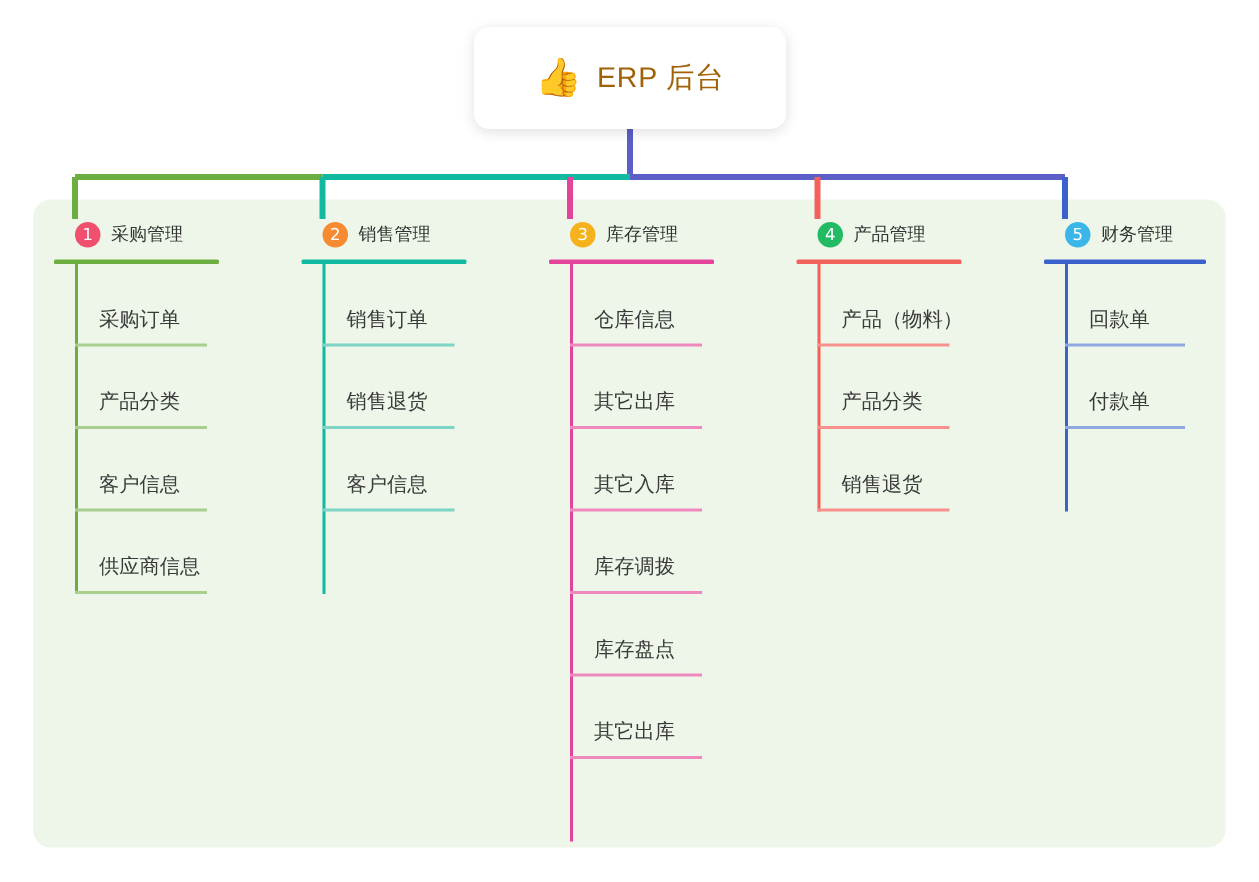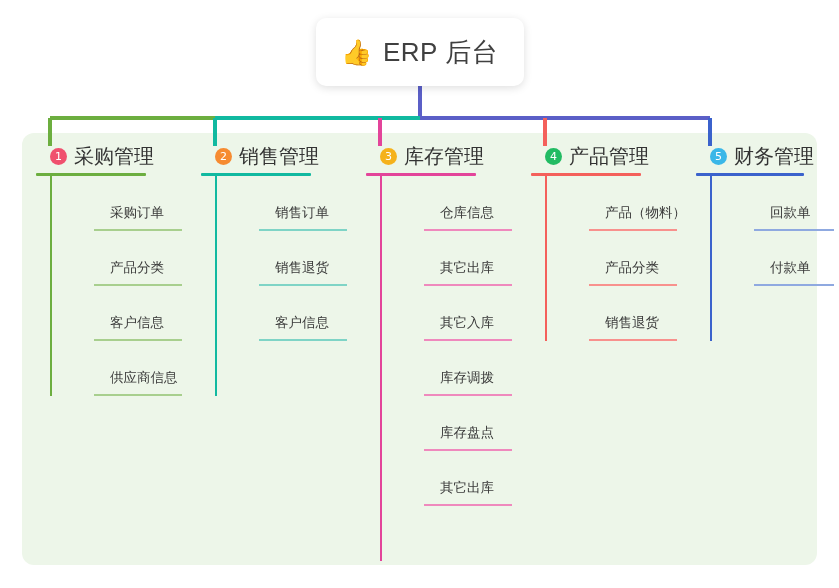--- a/index.html
+++ b/index.html
@@ -32,22 +32,22 @@
     justify-content: center;
     gap: 10px;
     box-sizing: border-box;
   }
   #root-card .thumb {
     font-size: 25px;
     line-height: 1;
     display: inline-block;
   }
   #root-card .root-text {
-    font-size: 26px;
-    color: #404040;
+    font-size: 19px;
+    color: #a16207;
     letter-spacing: 0.5px;
     white-space: nowrap;
   }
 
   
   #connectors {
     position: absolute;
     left: 0;
     top: 0;
     width: 839px;
@@ -84,21 +84,21 @@
     height: 17px;
     border-radius: 50%;
     color: #ffffff;
     font-size: 11px;
     line-height: 17px;
     text-align: center;
     flex: 0 0 auto;
     font-family: "DejaVu Sans", sans-serif;
   }
   .branch-title {
-    font-size: 20px;
+    font-size: 12px;
     color: #333333;
     white-space: nowrap;
   }
   .header-rule {
     height: 3px;
     margin-top: 5px;
     border-radius: 1px;
   }
   .leaves {
     position: relative;
@@ -108,21 +108,20 @@
   .spine {
     position: absolute;
     left: 14px;
     top: 0;
     width: 2px;
   }
   .leaf {
     position: relative;
     height: 55px;
     box-sizing: border-box;
-    margin-left: 44px;
   }
   .leaf-text {
     position: absolute;
     left: 16px;
     bottom: 9px;
     font-size: 13.5px;
     color: #3a3a3a;
     white-space: nowrap;
   }
   .leaf-rule {

